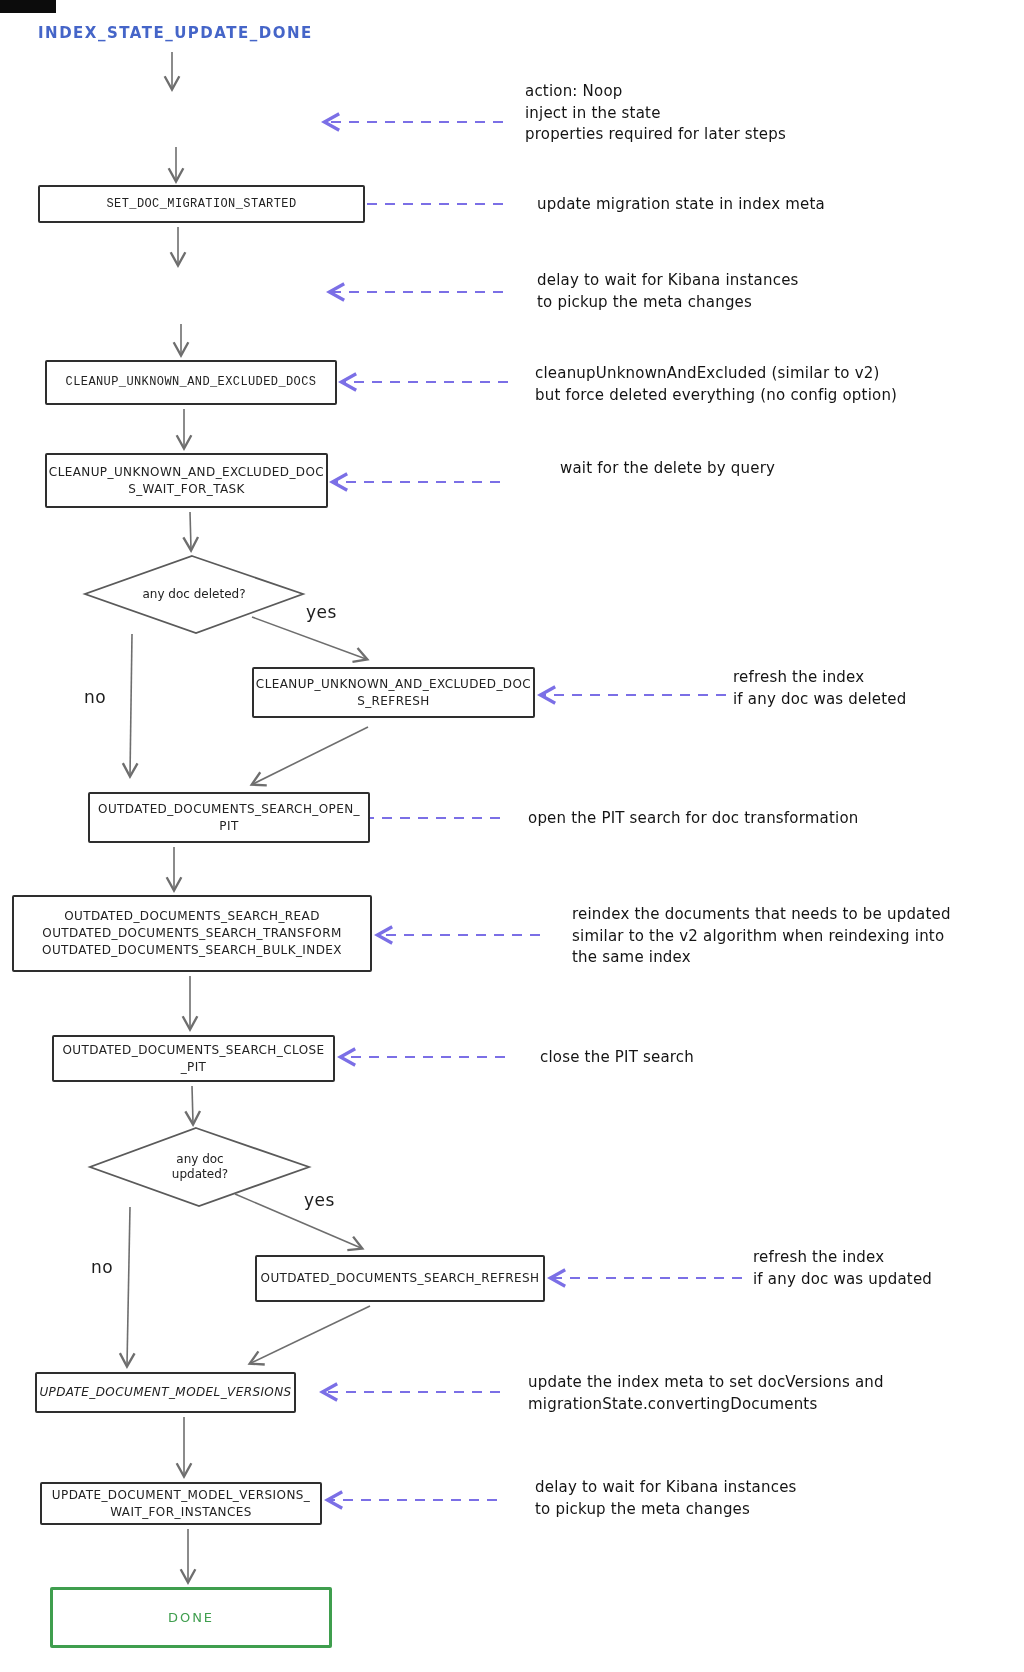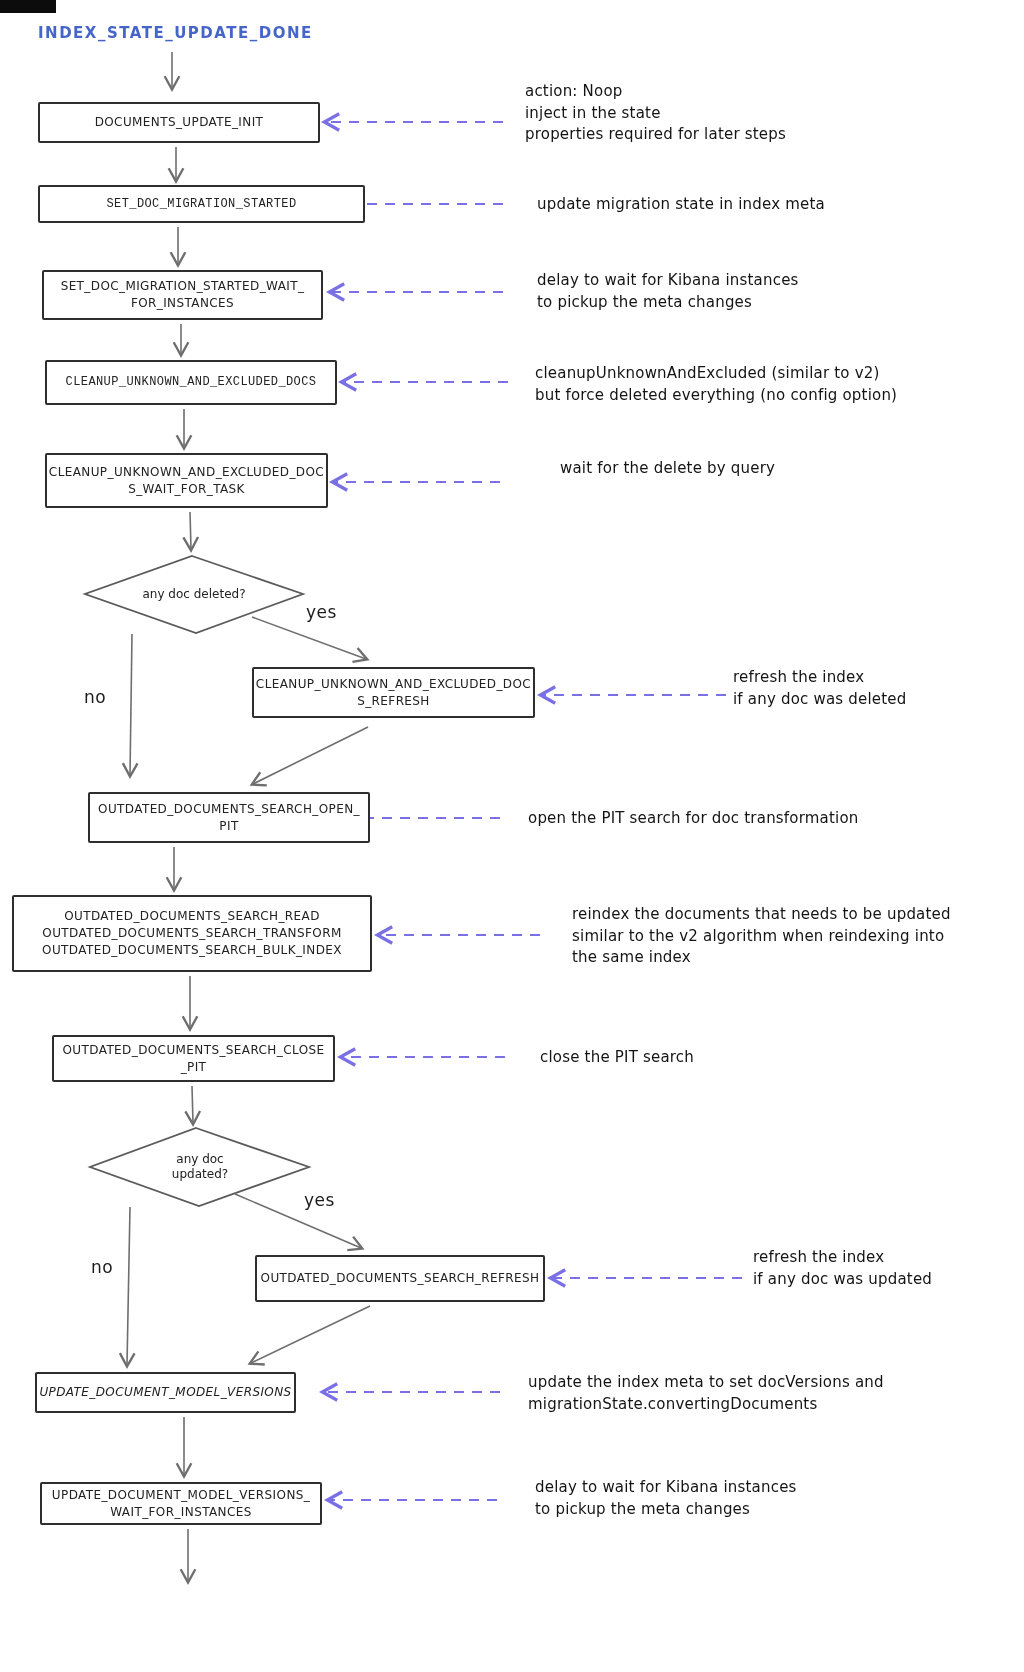--- a/index.html
+++ b/index.html
@@ -86,40 +86,38 @@
       <line x1="726" y1="695" x2="542" y2="695" marker-end="url(#ahp)"></line>
       <line x1="500" y1="818" x2="328" y2="818" marker-end="url(#ahp)"></line>
       <line x1="540" y1="935" x2="379" y2="935" marker-end="url(#ahp)"></line>
       <line x1="505" y1="1057" x2="342" y2="1057" marker-end="url(#ahp)"></line>
       <line x1="742" y1="1278" x2="552" y2="1278" marker-end="url(#ahp)"></line>
       <line x1="500" y1="1392" x2="324" y2="1392" marker-end="url(#ahp)"></line>
       <line x1="497" y1="1500" x2="329" y2="1500" marker-end="url(#ahp)"></line>
     </g>
   </svg>
 
-  <div class="node" style="left:38px;top:102px;width:282px;height:41px;">DOCUMENTS_UPDATE_INIT</div>
   <div class="node" style="left:38px;top:185px;width:327px;height:38px;font-family:Liberation Mono, monospace;">SET_DOC_MIGRATION_STARTED</div>
-  <div class="node" style="left:42px;top:270px;width:281px;height:50px;">SET_DOC_MIGRATION_STARTED_WAIT_
-FOR_INSTANCES</div>
   <div class="node" style="left:45px;top:360px;width:292px;height:45px;font-family:Liberation Mono, monospace;">CLEANUP_UNKNOWN_AND_EXCLUDED_DOCS</div>
   <div class="node" style="left:45px;top:453px;width:283px;height:55px;">CLEANUP_UNKNOWN_AND_EXCLUDED_DOC
 S_WAIT_FOR_TASK</div>
   <div class="node" style="left:252px;top:667px;width:283px;height:51px;">CLEANUP_UNKNOWN_AND_EXCLUDED_DOC
 S_REFRESH</div>
   <div class="node" style="left:40px;top:792px;width:282px;height:51px;margin-left:48px;">OUTDATED_DOCUMENTS_SEARCH_OPEN_
 PIT</div>
   <div class="node" style="left:12px;top:895px;width:360px;height:77px;">OUTDATED_DOCUMENTS_SEARCH_READ
 OUTDATED_DOCUMENTS_SEARCH_TRANSFORM
 OUTDATED_DOCUMENTS_SEARCH_BULK_INDEX</div>
   <div class="node" style="left:52px;top:1035px;width:283px;height:47px;">OUTDATED_DOCUMENTS_SEARCH_CLOSE
 _PIT</div>
   <div class="node" style="left:255px;top:1255px;width:290px;height:47px;">OUTDATED_DOCUMENTS_SEARCH_REFRESH</div>
   <div class="node" style="left:35px;top:1372px;width:261px;height:41px;font-style:italic;">UPDATE_DOCUMENT_MODEL_VERSIONS</div>
   <div class="node" style="left:40px;top:1482px;width:282px;height:43px;">UPDATE_DOCUMENT_MODEL_VERSIONS_
 WAIT_FOR_INSTANCES</div>
+  <div class="node done" style="left:50px;top:1587px;width:282px;height:61px;">DONE</div>
 
   <div class="diamond-label" style="left:114px;top:580px;width:160px;height:28px;">any doc deleted?</div>
   <div class="diamond-label" style="left:130px;top:1150px;width:140px;height:34px;">any doc
 updated?</div>
 
   <div class="edge-label" style="left:306px;top:602px;">yes</div>
   <div class="edge-label" style="left:84px;top:687px;">no</div>
   <div class="edge-label" style="left:304px;top:1190px;">yes</div>
   <div class="edge-label" style="left:91px;top:1257px;">no</div>
 

